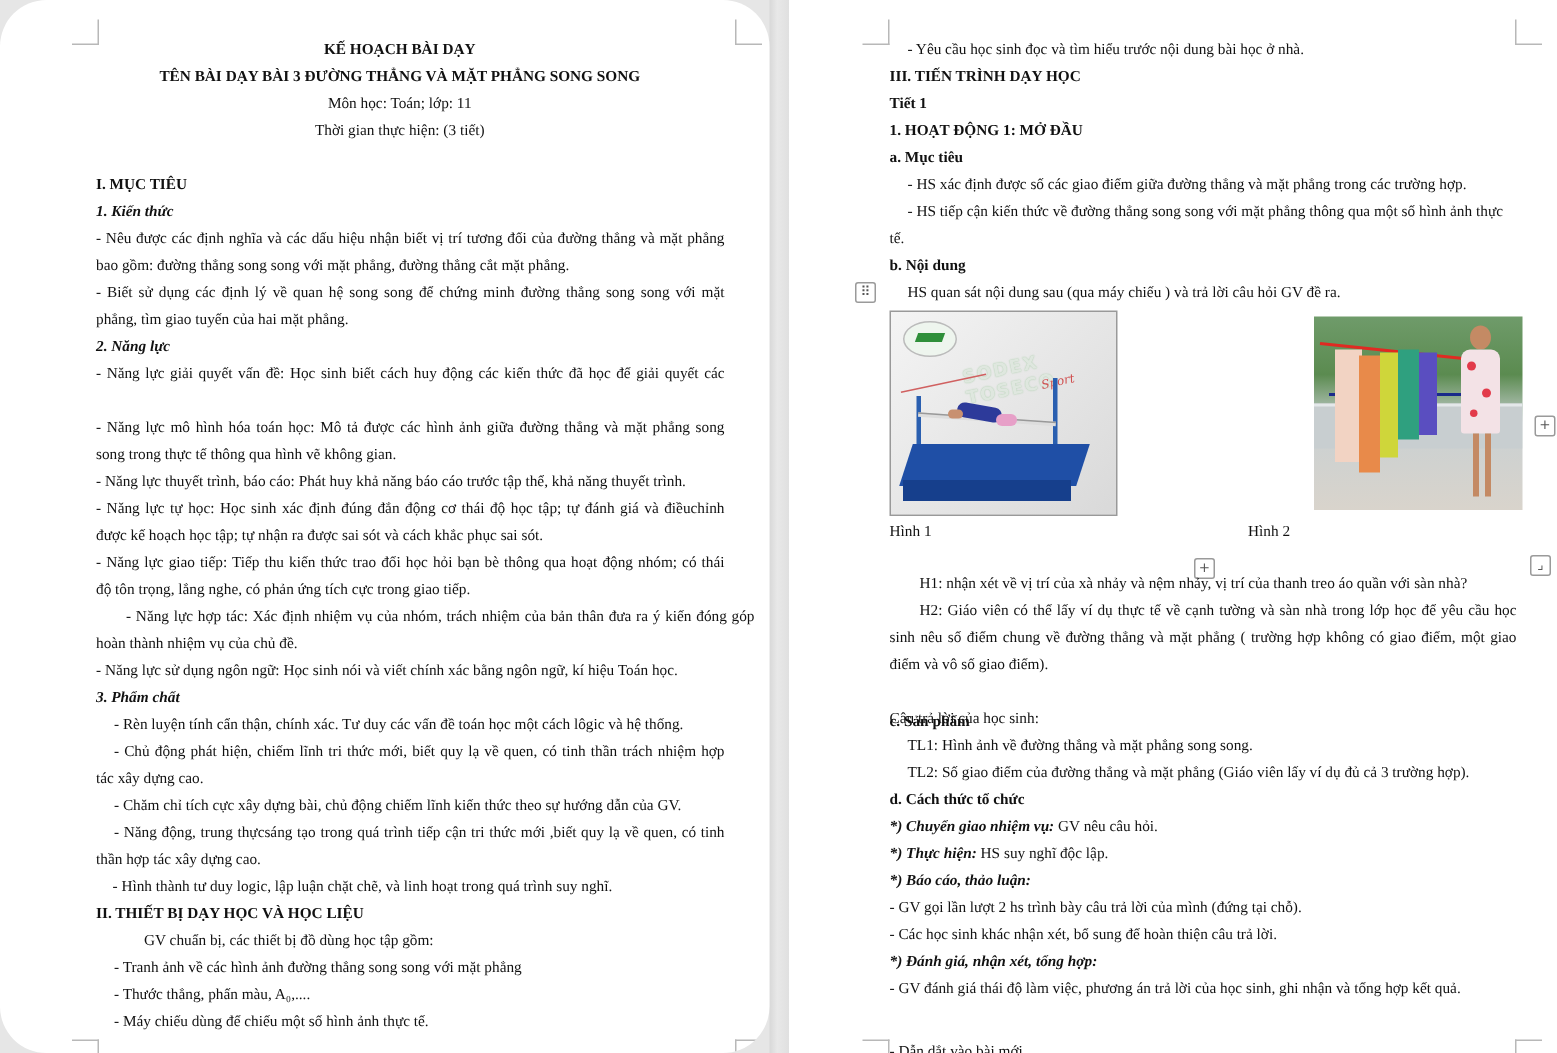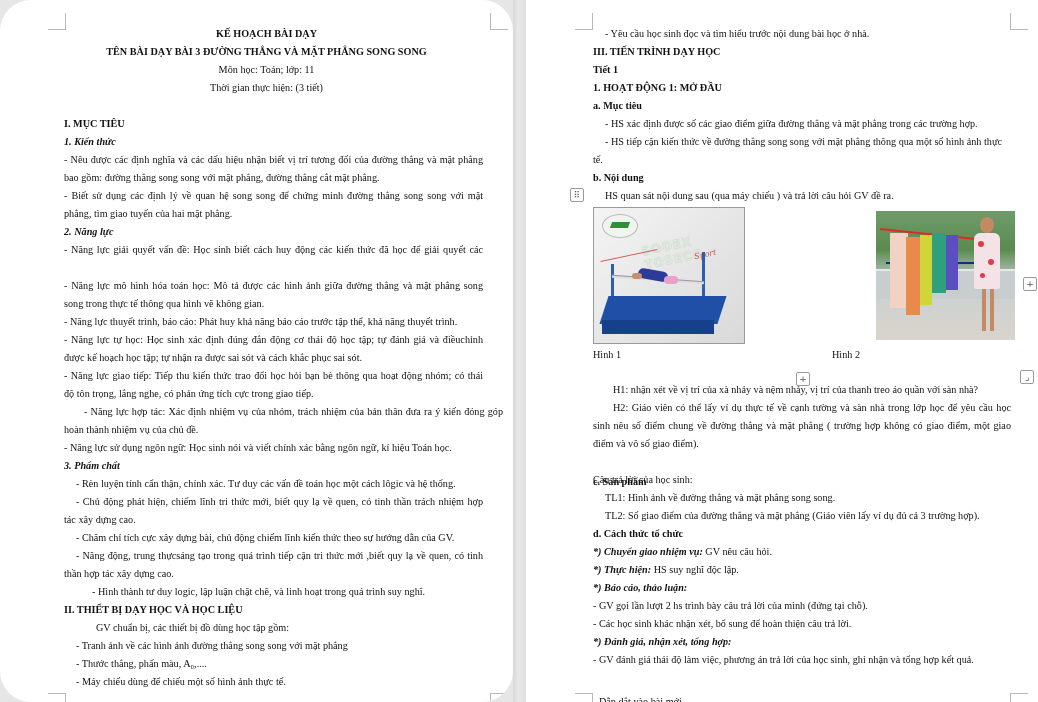--- a/index.html
+++ b/index.html
@@ -70,21 +70,21 @@
   <div class="line" style="top:423px;left:64px;">hoàn thành nhiệm vụ của chủ đề.</div>
   <div class="line" style="top:441px;left:64px;">- Năng lực sử dụng ngôn ngữ: Học sinh nói và viết chính xác bằng ngôn ngữ, kí hiệu Toán học.</div>
 
   <div class="line bi" style="top:459px;left:64px;">3. Phẩm chất</div>
   <div class="line" style="top:477px;left:76px;">- Rèn luyện tính cẩn thận, chính xác. Tư duy các vấn đề toán học một cách lôgic và hệ thống.</div>
   <div class="line just" style="top:495px;left:76px;width:407px;">- Chủ động phát hiện, chiếm lĩnh tri thức mới, biết quy lạ về quen, có tinh thần trách nhiệm hợp</div>
   <div class="line" style="top:513px;left:64px;">tác xây dựng cao.</div>
   <div class="line" style="top:531px;left:76px;">- Chăm chỉ tích cực xây dựng bài, chủ động chiếm lĩnh kiến thức theo sự hướng dẫn của GV.</div>
   <div class="line just" style="top:549px;left:76px;width:407px;">- Năng động, trung thựcsáng tạo trong quá trình tiếp cận tri thức mới ,biết quy lạ về quen, có tinh</div>
   <div class="line" style="top:567px;left:64px;">thần hợp tác xây dựng cao.</div>
-  <div class="line" style="top:585px;left:92px;">- Hình thành tư duy logic, lập luận chặt chẽ, và linh hoạt trong quá trình suy nghĩ.</div>
+  <div class="line" style="top:585px;left:75px;">- Hình thành tư duy logic, lập luận chặt chẽ, và linh hoạt trong quá trình suy nghĩ.</div>
 
   <div class="line b" style="top:603px;left:64px;">II. THIẾT BỊ DẠY HỌC VÀ HỌC LIỆU</div>
   <div class="line" style="top:621px;left:96px;">GV chuẩn bị, các thiết bị đồ dùng học tập gồm:</div>
   <div class="line" style="top:639px;left:76px;">- Tranh ảnh về các hình ảnh đường thẳng song song với mặt phẳng</div>
   <div class="line" style="top:657px;left:76px;">- Thước thẳng, phấn màu, A₀,....</div>
   <div class="line" style="top:675px;left:76px;">- Máy chiếu dùng để chiếu một số hình ảnh thực tế.</div>
 </div>
 
 <div class="page" id="page-right">
   <div class="corner c-tl" style="left:49px;top:13px;"></div>

